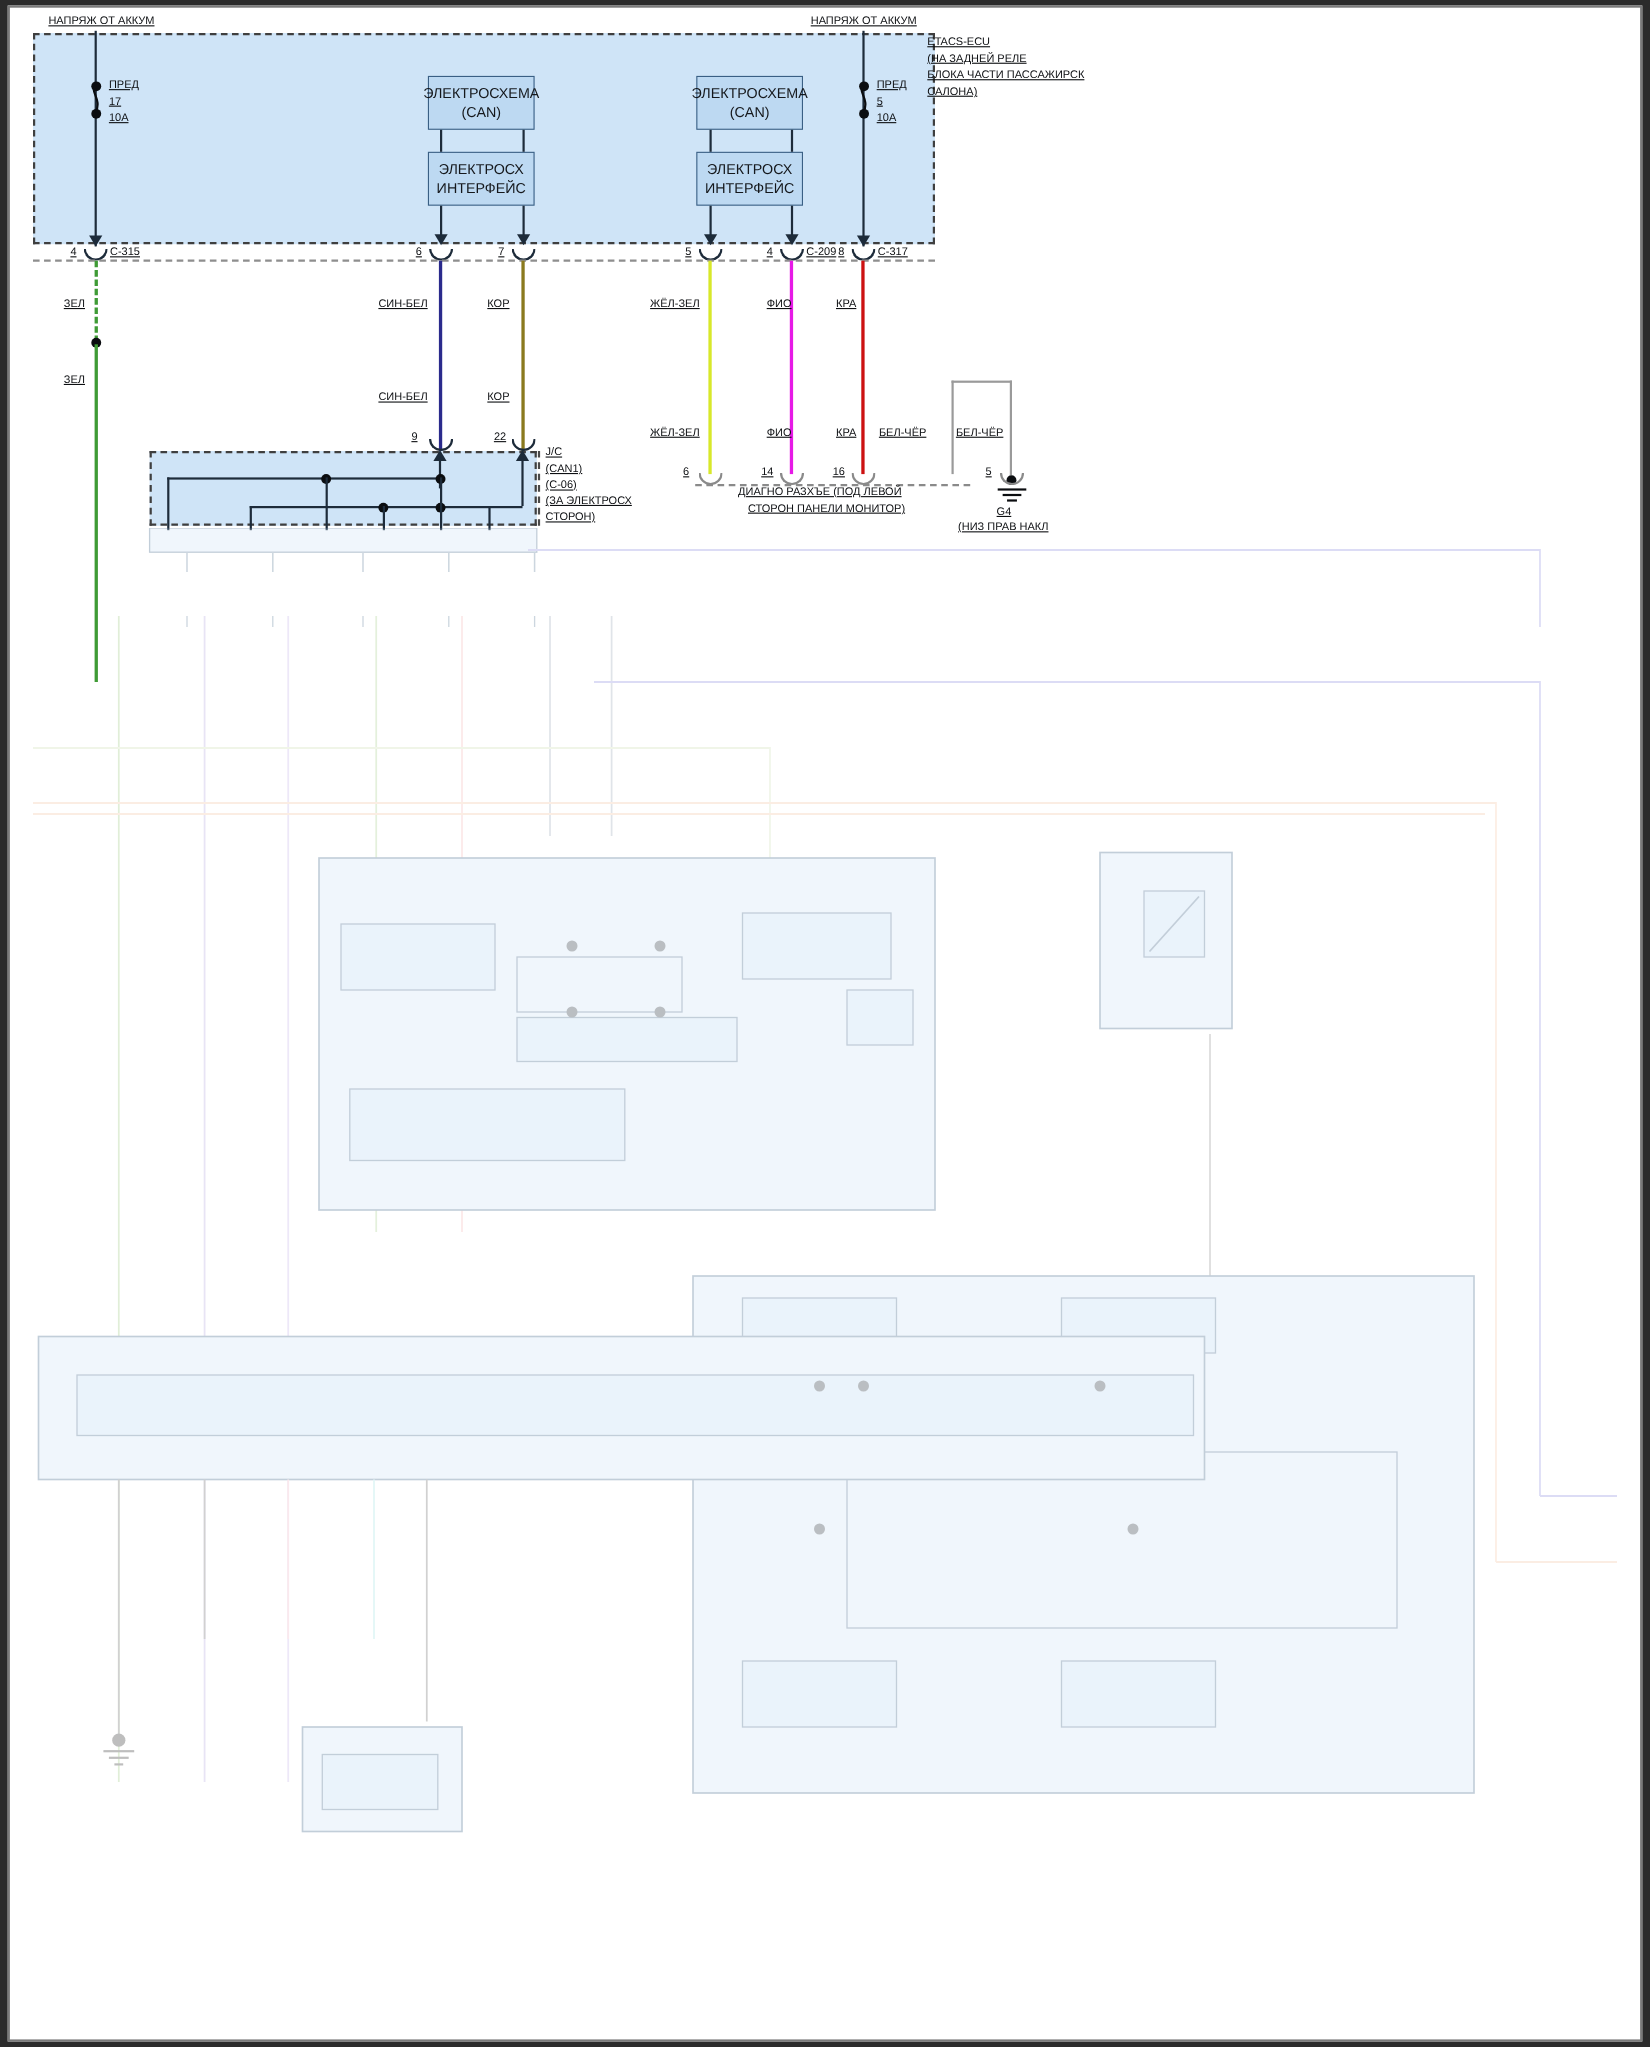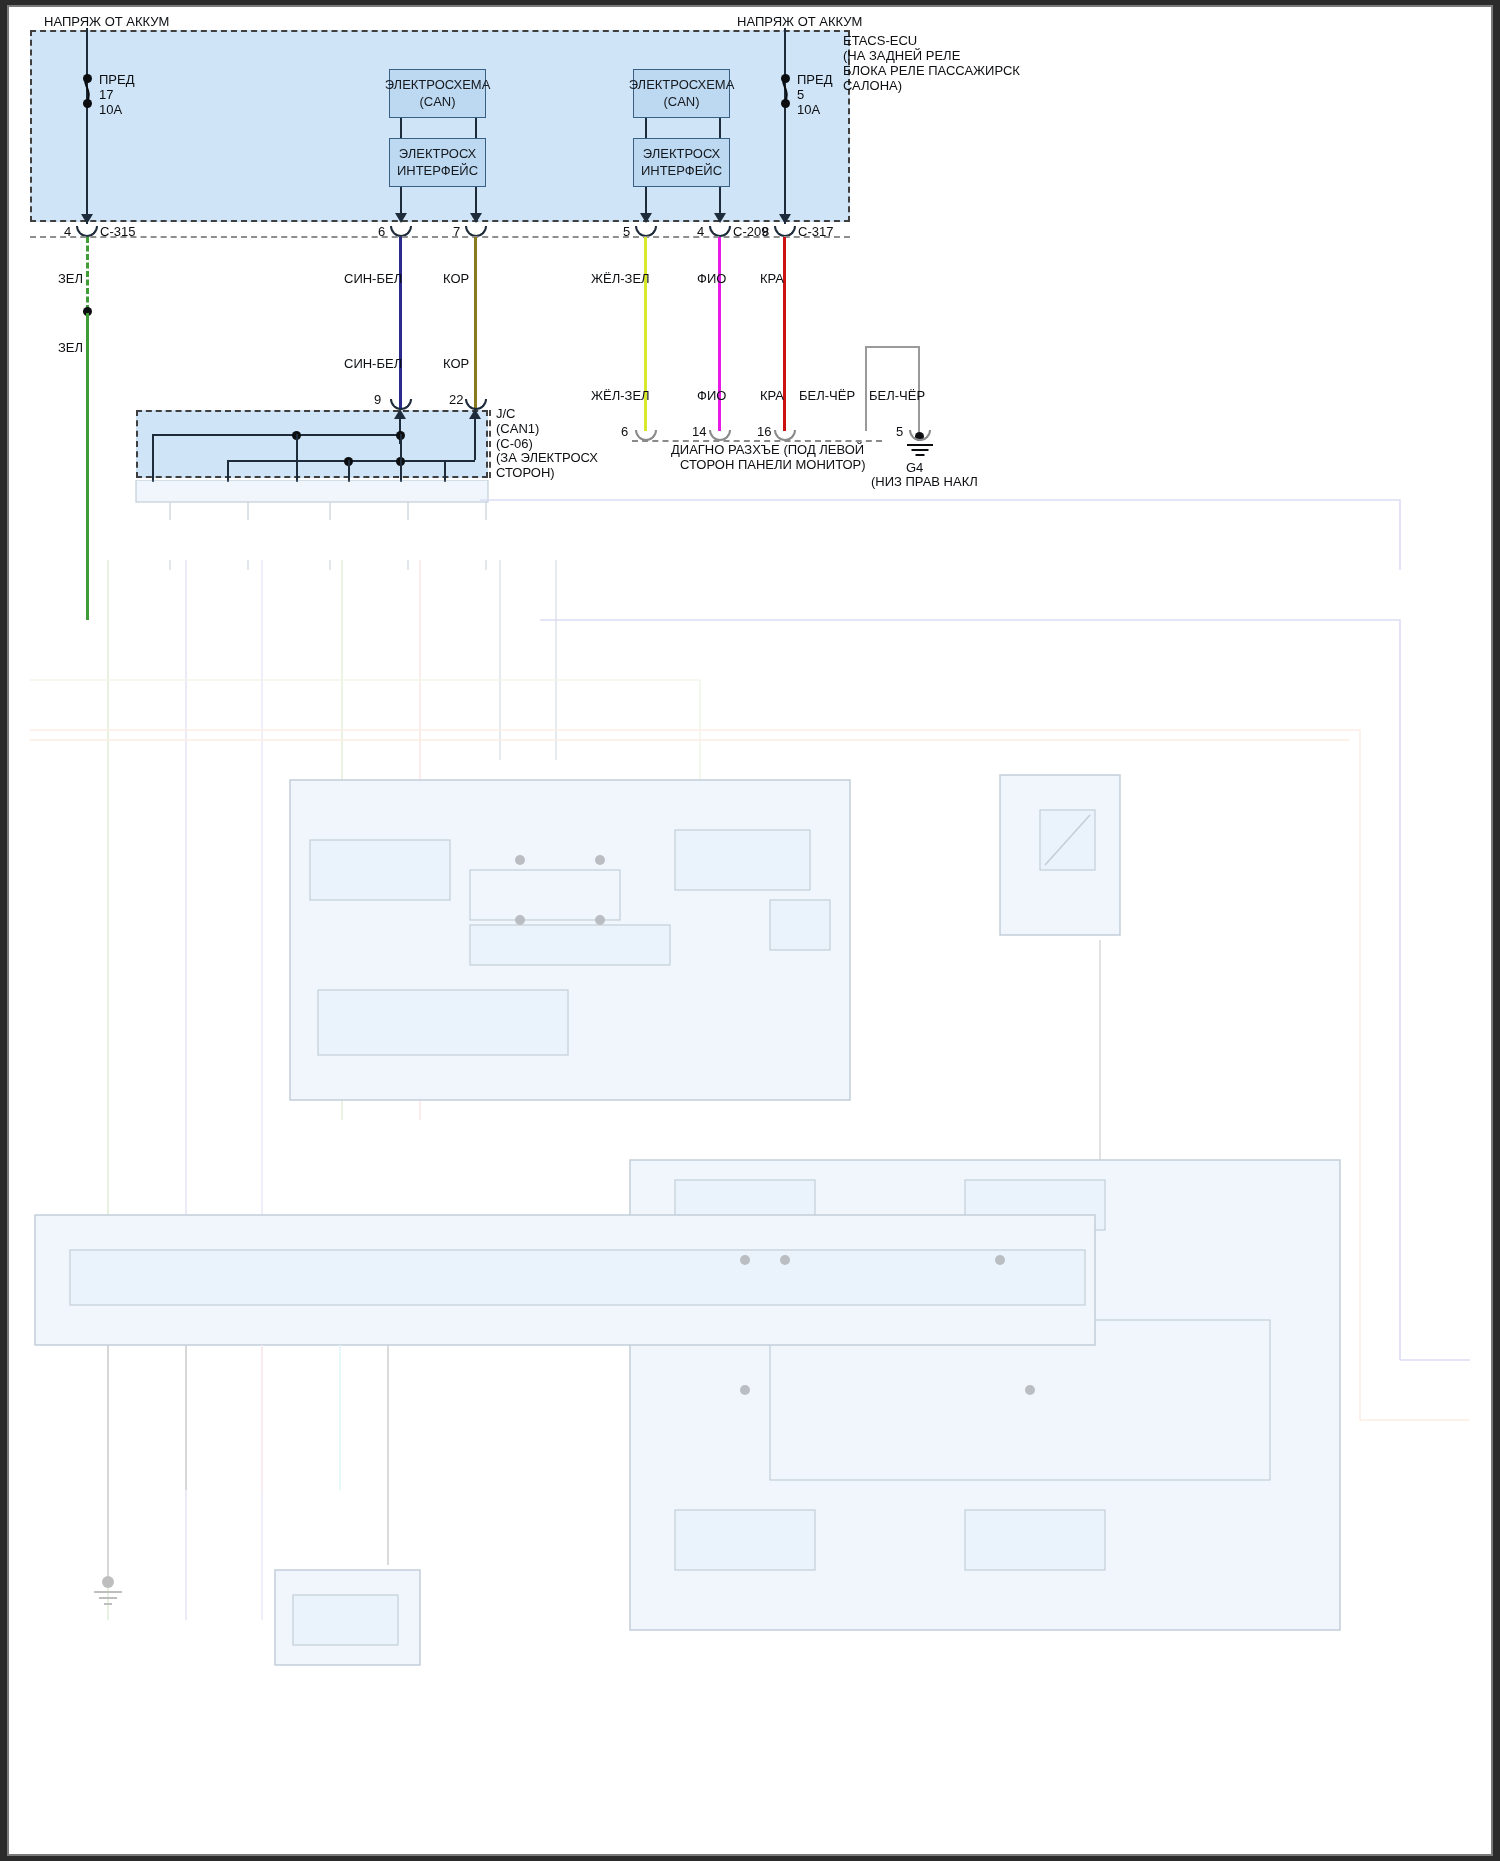--- a/index.html
+++ b/index.html
@@ -86,24 +86,25 @@
   .wire {
     position: absolute;
     width: 3px;
   }
   .wire.dashed-w {
     width: 0;
     border-left: 3px dashed #3f9b35;
   }
   .txt {
     position: absolute;
-    font-size: 13px;
+    font-size: 10px;
     color: #0d0f12;
     white-space: nowrap;
     line-height: 1.28;
+    text-decoration: underline;
   }
   .txt.c { text-align: center; }
   .dot {
     position: absolute;
     width: 9px; height: 9px;
     border-radius: 50%;
     background: #0b0d10;
   }
   .arrow-dn {
     position: absolute;
@@ -185,21 +186,21 @@
     <div class="dot" style="left:781px; top:99px;"></div>
     <svg class="fuse" style="left:778px; top:78px;" width="14" height="24" viewBox="0 0 14 24">
       <path d="M7 0 C 1 5, 13 12, 7 24" stroke="#0b0d10" stroke-width="2" fill="none"></path>
     </svg>
     <div class="txt" style="left:797px; top:72px;">ПРЕД</div>
     <div class="txt" style="left:797px; top:87px;">5</div>
     <div class="txt" style="left:797px; top:102px;">10A</div>
 
     <div class="txt" style="left:843px; top:33px;">ETACS-ECU</div>
     <div class="txt" style="left:843px; top:48px;">(НА ЗАДНЕЙ РЕЛЕ</div>
-    <div class="txt" style="left:843px; top:63px;">БЛОКА РЕЛЕ ПАССАЖИРСК</div>
+    <div class="txt" style="left:843px; top:63px;">БЛОКА ЧАСТИ ПАССАЖИРСК</div>
     <div class="txt" style="left:843px; top:78px;">САЛОНА)</div>
 
     <div class="comp-box" style="left:389px; top:69px; width:97px; height:49px;">
       <span>ЭЛЕКТРОСХЕМА</span>
       <span>(CAN)</span>
     </div>
     <div class="comp-box" style="left:389px; top:138px; width:97px; height:49px;">
       <span>ЭЛЕКТРОСХ</span>
       <span>ИНТЕРФЕЙС</span>
     </div>

